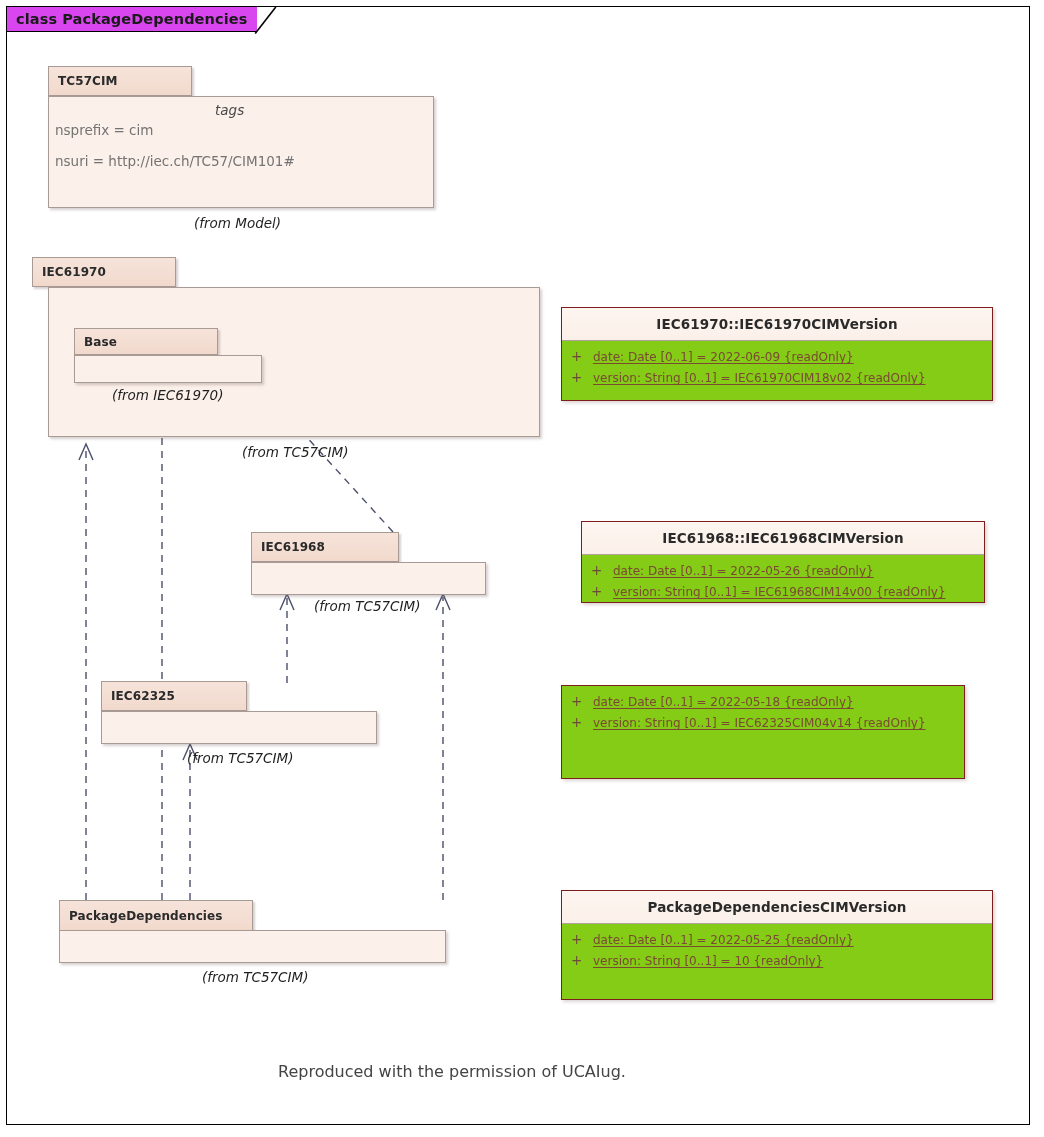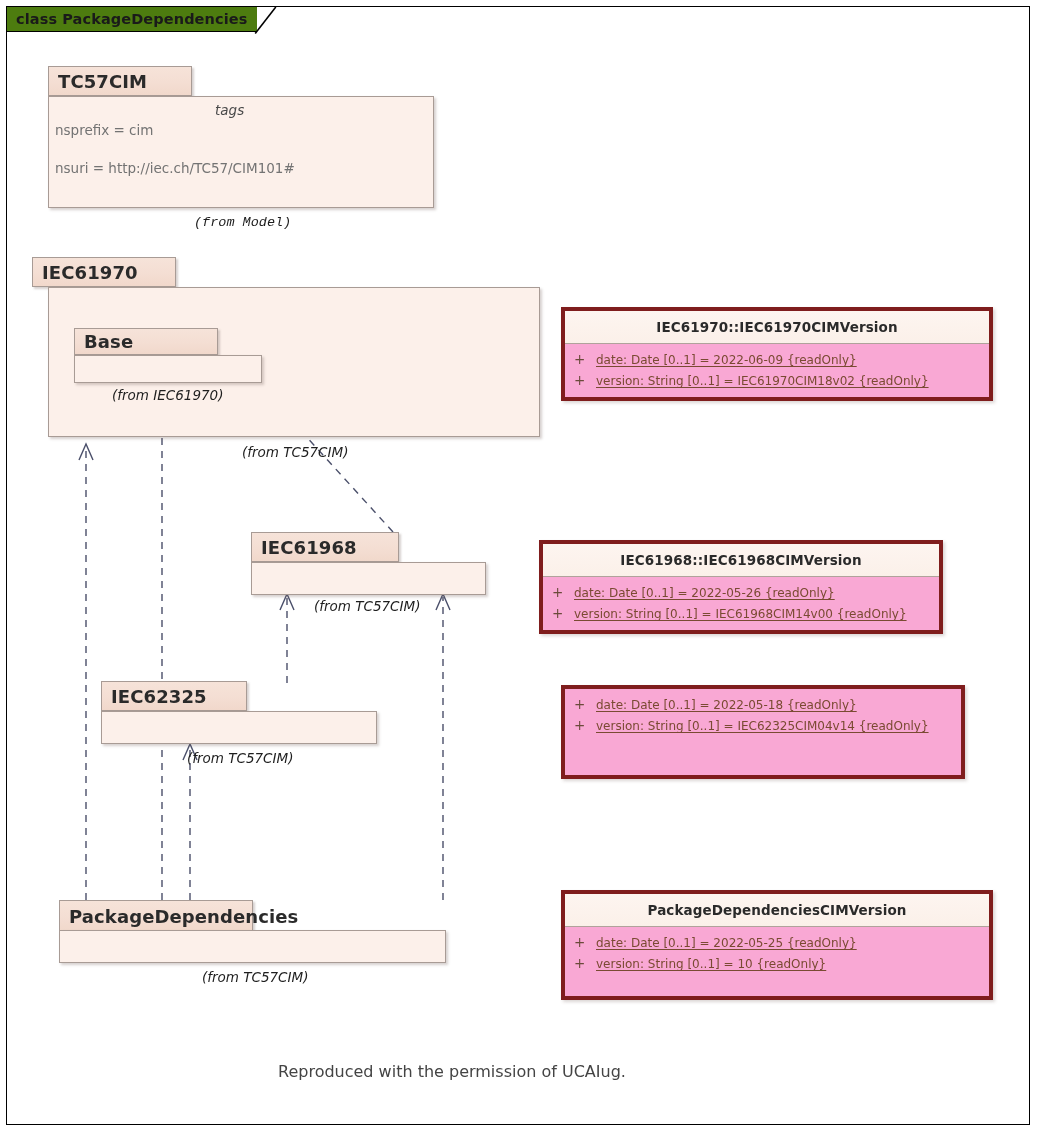--- a/index.html
+++ b/index.html
@@ -42,21 +42,21 @@
     position: relative;
     height: 26px;
     display: flex;
     align-items: center;
     padding: 0 6px 0 9px;
     border-right: 0;
     border-bottom: 1.5px solid #000000;
     border-left: 1.5px solid #000000;
     border-top: 1.5px solid #000000;
     box-sizing: border-box;
-    background: #4d7c0f;
+    background: #d946ef;
   }
   .frame-tab-title {
     font-size: 14.5px;
     font-weight: bold;
     color: #1a1a1a;
     white-space: nowrap;
     letter-spacing: 0.1px;
   }
   .frame-tab-slant {
     position: absolute;
@@ -77,21 +77,21 @@
     top: 0;
     box-sizing: border-box;
     background: linear-gradient(to bottom, #f6e3d9 0%, #f4ded3 55%, #f1d8cb 100%);
     border: 1px solid #a89b95;
     display: flex;
     align-items: center;
     padding-left: 9px;
     box-shadow: 1.5px 1.5px 2px rgba(120,100,95,0.30);
   }
   .pkg-tab-label {
-    font-size: 18px;
+    font-size: 12px;
     font-weight: bold;
     color: #2a2a2a;
     white-space: nowrap;
     letter-spacing: 0.1px;
   }
   .pkg-body {
     position: absolute;
     box-sizing: border-box;
     background: #fcf0ea;
     border: 1px solid #a89b95;
@@ -117,22 +117,22 @@
     position: absolute;
     font-size: 13.5px;
     color: #737373;
     white-space: nowrap;
   }
 
   
   .cls {
     position: absolute;
     box-sizing: border-box;
-    border: 4px solid #7f1d1d;
-    background: #f9a8d4;
+    border: 1px solid #7f1d1d;
+    background: #84cc16;
     box-shadow: 2px 2px 3px rgba(120,100,95,0.26);
   }
   .cls-header {
     height: 33px;
     display: flex;
     align-items: center;
     justify-content: center;
     background: linear-gradient(to bottom, #fdf5f0 0%, #fbf0e9 100%);
     border-bottom: 1px solid #b0a29b;
     box-sizing: border-box;
@@ -226,22 +226,22 @@
   </svg>
 
   <div class="pkg">
     <div class="pkg-tab" style="left:48px; top:66px; width:144px; height:30px;">
       <span class="pkg-tab-label">TC57CIM</span>
     </div>
     <div class="pkg-body" style="left:48px; top:96px; width:386px; height:112px;">
     </div>
     <span class="tags-title" style="left:215px; top:102px;">tags</span>
     <span class="tag-line" style="left:55px; top:122px;">nsprefix = cim</span>
-    <span class="tag-line" style="left:55px; top:160px;">nsuri = http://iec.ch/TC57/CIM101#</span>
-    <span class="pkg-from" style="left:194px; top:215px;font-family:Liberation Mono, monospace;">(from Model)</span>
+    <span class="tag-line" style="left:55px; top:153px;">nsuri = http://iec.ch/TC57/CIM101#</span>
+    <span class="pkg-from" style="left:194px; top:215px;">(from Model)</span>
   </div>
 
   <div class="pkg">
     <div class="pkg-tab" style="left:32px; top:257px; width:144px; height:30px;">
       <span class="pkg-tab-label">IEC61970</span>
     </div>
     <div class="pkg-body" style="left:48px; top:287px; width:492px; height:150px;">
     </div>
     <span class="pkg-from" style="left:242px; top:444px;">(from TC57CIM)</span>
   </div>
@@ -291,21 +291,21 @@
         <span class="attr-vis">+</span>
         <span class="attr-text">date: Date [0..1] = 2022-06-09 {readOnly}</span>
       </div>
       <div class="attr-row">
         <span class="attr-vis">+</span>
         <span class="attr-text">version: String [0..1] = IEC61970CIM18v02 {readOnly}</span>
       </div>
     </div>
   </div>
 
-  <div class="cls" style="left:539px; top:521px; width:404px; height:94px;margin-top:19px;">
+  <div class="cls" style="left:581px; top:521px; width:404px; height:82px;">
     <div class="cls-header">
       <span class="cls-name">IEC61968::IEC61968CIMVersion</span>
     </div>
     <div class="cls-attrs">
       <div class="attr-row">
         <span class="attr-vis">+</span>
         <span class="attr-text">date: Date [0..1] = 2022-05-26 {readOnly}</span>
       </div>
       <div class="attr-row">
         <span class="attr-vis">+</span>

